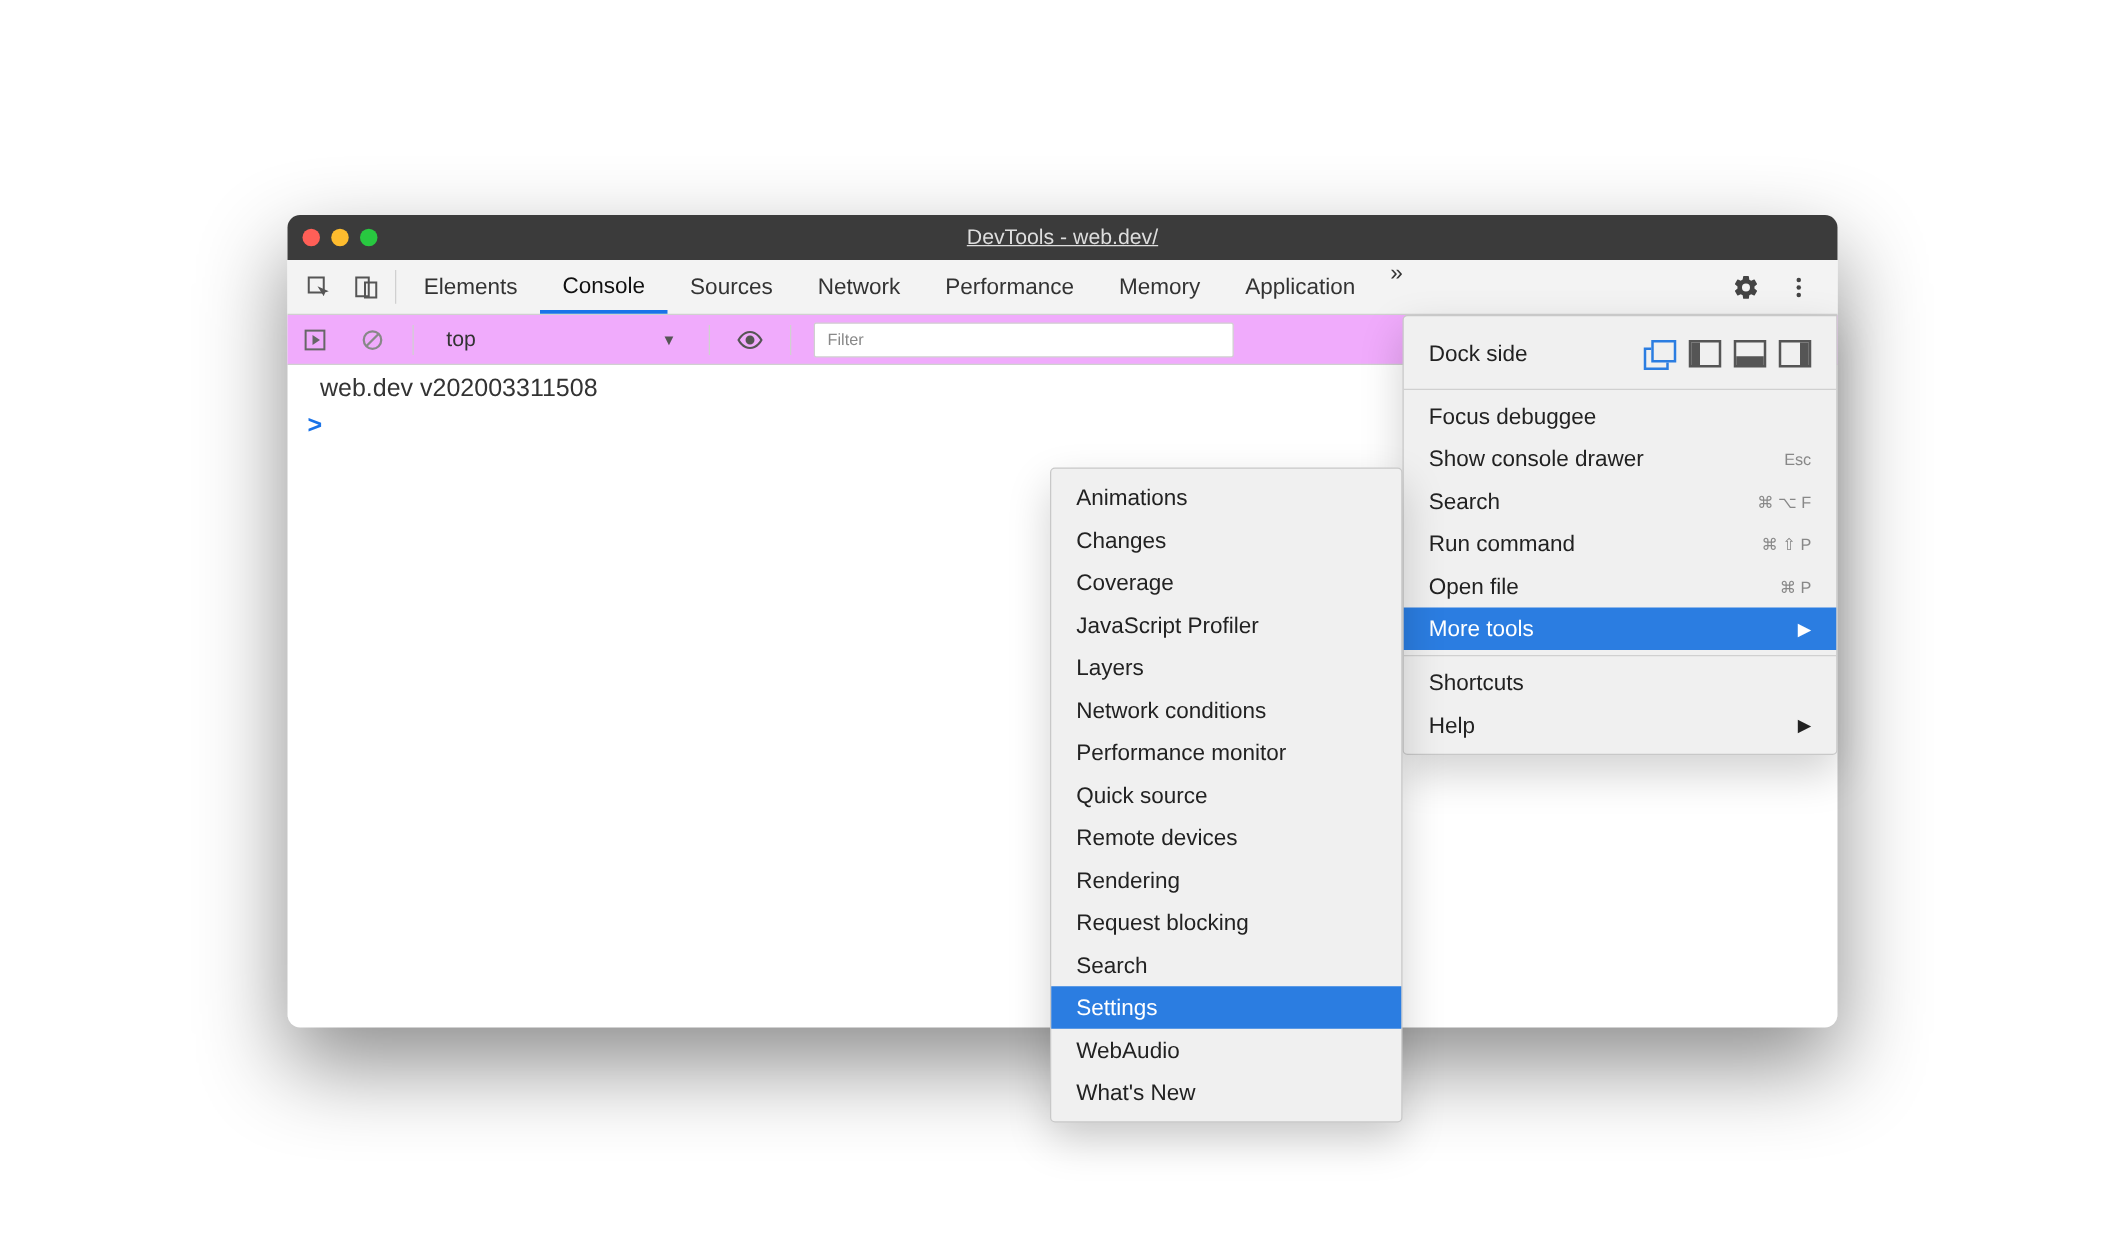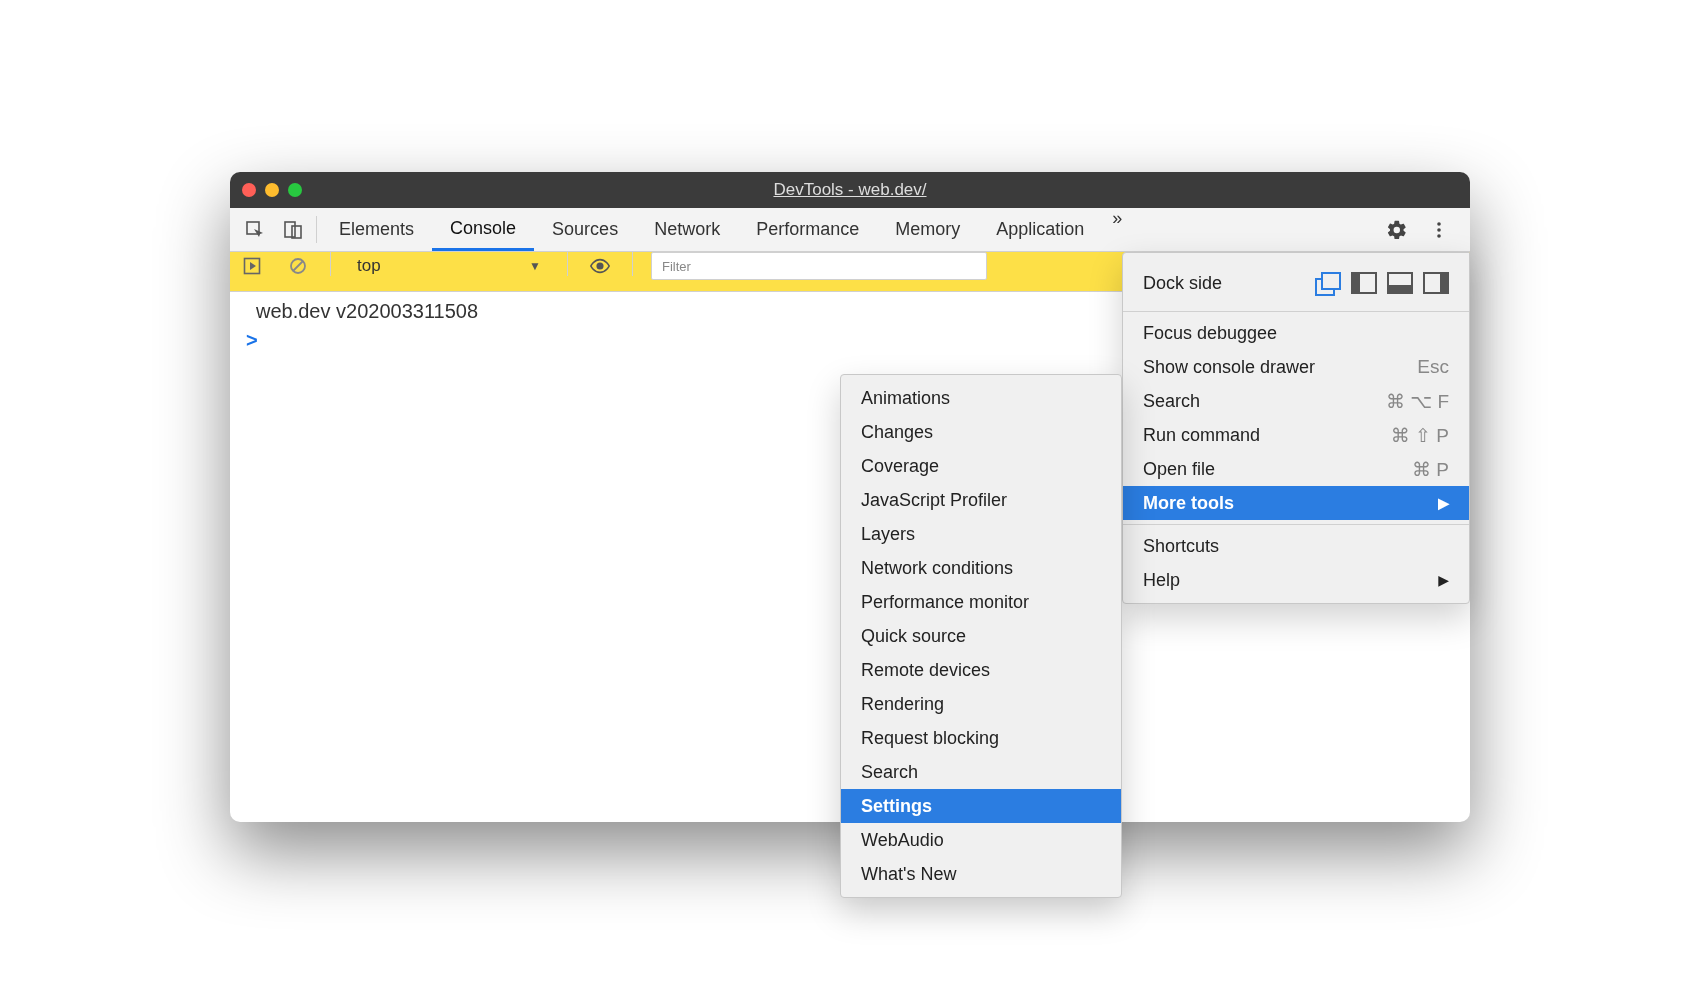--- a/index.html
+++ b/index.html
@@ -43,24 +43,24 @@
   }
   .tabbar .icon-btn { width:38px; color:#555; }
   .tabbar .sep { width:1px; background:#d0d0d0; margin:8px 4px;}
   .tab { padding:0 18px; font-size:18px; color:#333; cursor:default;}
   .tab.active { color:#111; border-bottom:3px solid #1a73e8; }
   .right { margin-left:auto; gap:4px; padding-right:6px;}
   .chev { font-size:18px; color:#333; padding:0 10px;}
 
   .toolbar {
     height:40px;
-    background:#fde047;
+    background:#f0abfc;
     border-bottom:1px solid #d0d0d0;
     display:flex;
-    align-items:flex-start;
+    align-items:center;
     padding:0 8px;
     gap:18px;
   }
   .toolbar .ico { width:28px; height:28px; display:flex;align-items:center;justify-content:center;color:#666;}
   .toolbar .vsep{width:1px;height:24px;background:#d0d0d0;}
   .ctx-select{
     display:flex;align-items:center;justify-content:space-between;
     width:200px;height:28px;padding:0 8px;font-size:17px;color:#333;
   }
   .ctx-select .tri{font-size:12px;color:#555;}
@@ -86,23 +86,23 @@
     border:1px solid #c8c8c8;
     box-shadow:0 14px 34px rgba(0,0,0,0.18);
     border-radius:4px;
     font-size:18px;
     color:#222;
   }
   .menu .item{
     height:34px;display:flex;align-items:center;
     padding:0 20px; white-space:nowrap; justify-content:space-between; gap:24px;
   }
-  .menu .item.selected{ background:#2b7de1; color:#fff;font-weight:bold;}
+  .menu .item.selected{ background:#2b7de1; color:#fff;}
   .menu .msep{height:1px;background:#d0d0d0;margin:4px 0;}
-  .shortcut{color:#888;font-size:19px;}
+  .shortcut{color:#888;font-size:13px;}
   .sub-arrow{font-size:14px;}
 
   .menu.main{
     top:80px; right:0px; width:348px; padding:6px 0;
     border-top-right-radius:0;
   }
   .dock-row{height:48px;padding:0 20px;display:flex;align-items:center;justify-content:space-between;}
   .dock-icons{display:flex;gap:10px;}
   .dock-icons .d{
     width:26px;height:22px;border:2px solid #555;position:relative;

